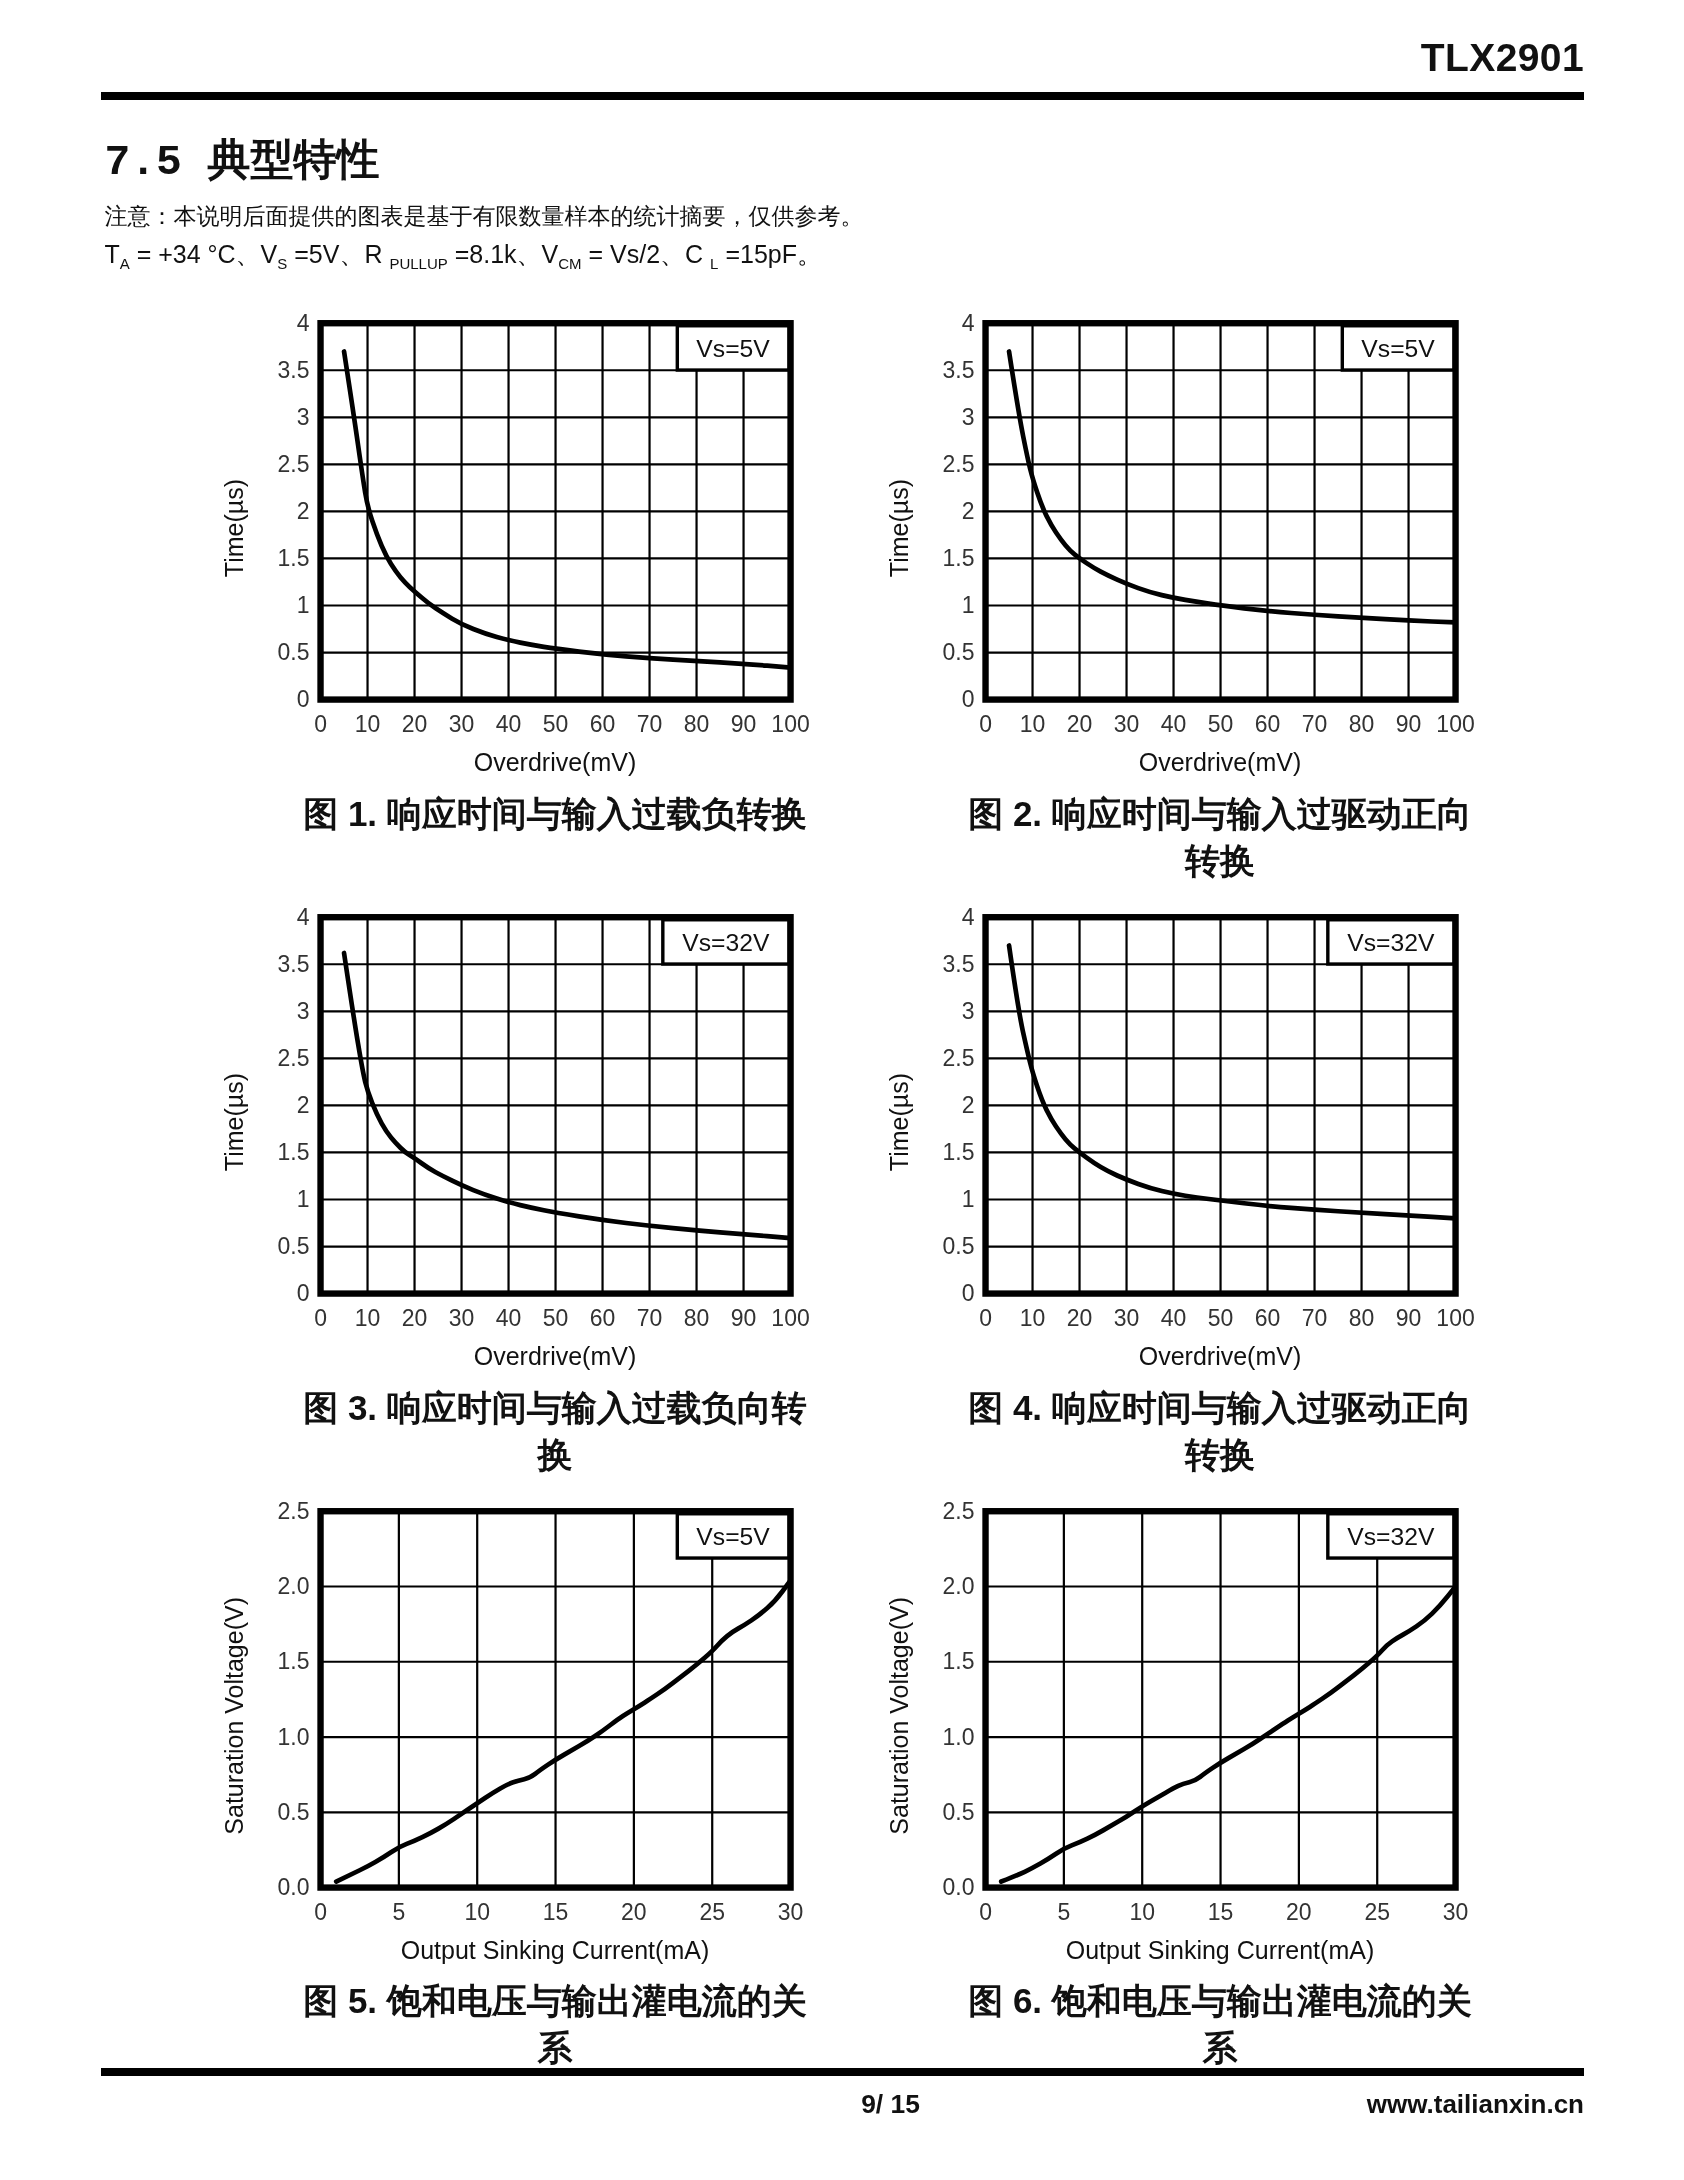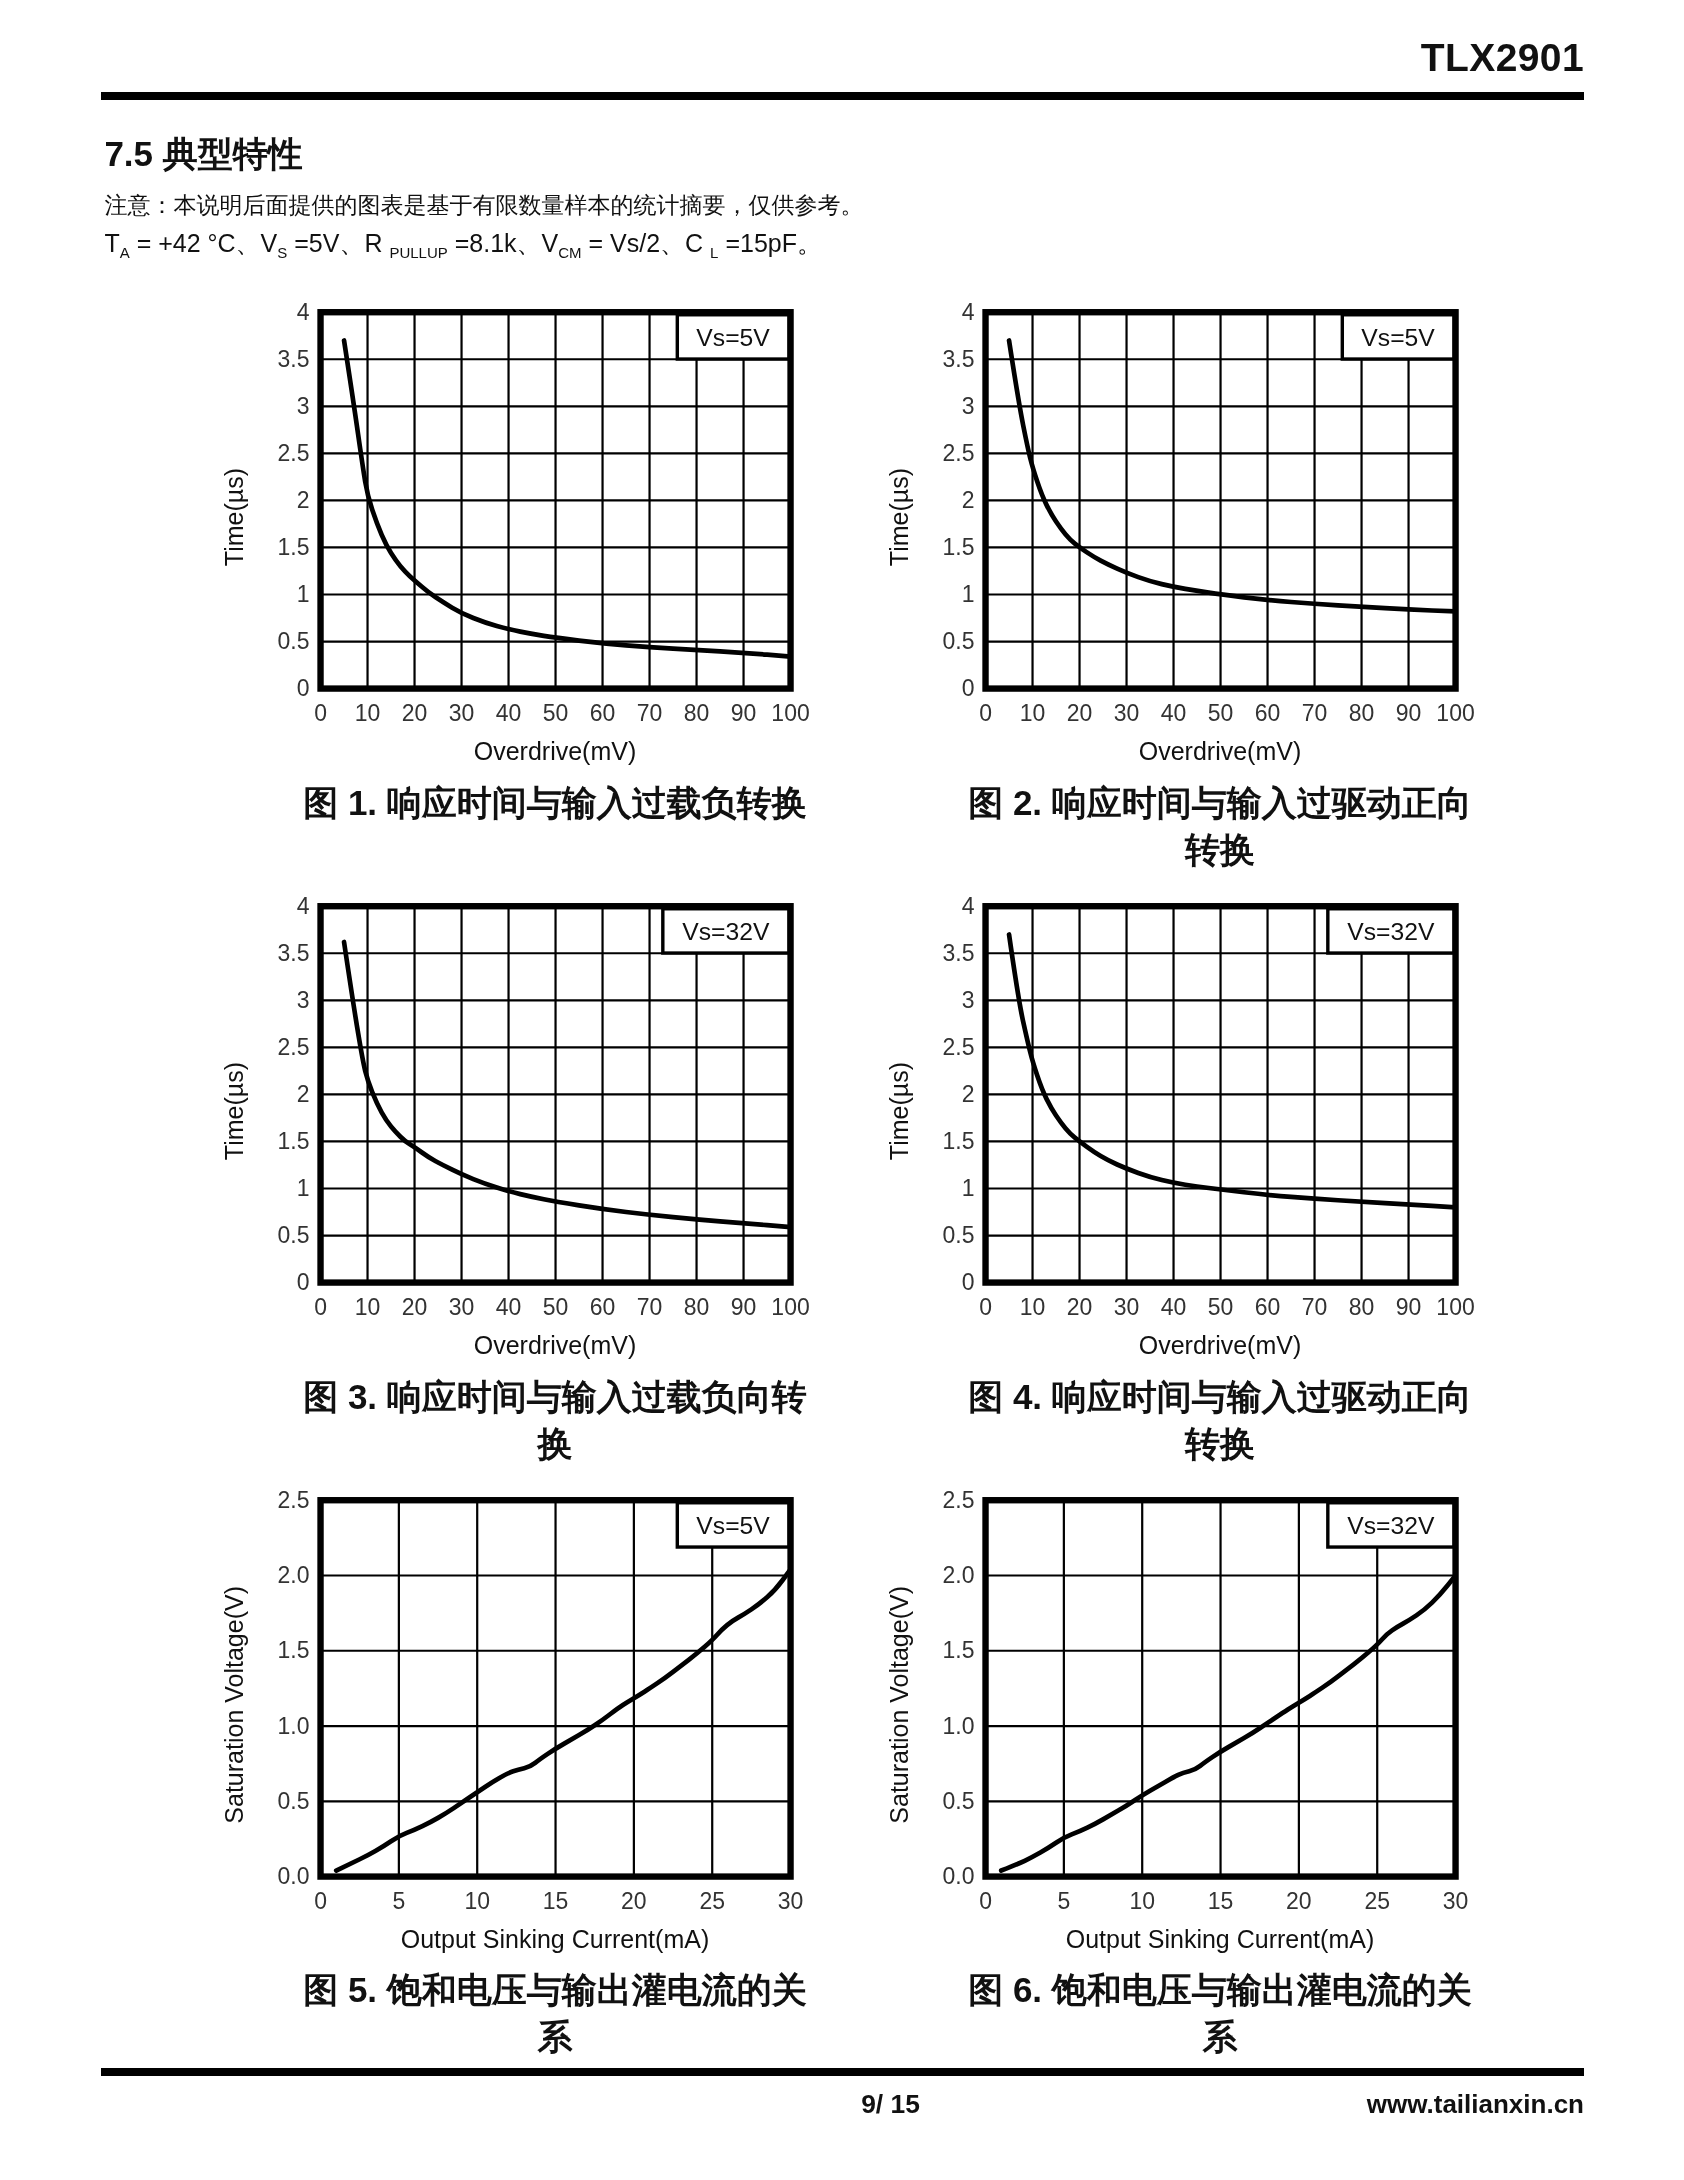--- a/index.html
+++ b/index.html
@@ -7,21 +7,21 @@
   body {
     width: 1685px; height: 2181px;
     position: relative; overflow: hidden;
     font-family: "Liberation Sans", sans-serif;
     color: #111;
   }
   .content { padding: 19px 101px 0 101px; }
   .hdr-row { display: flex; justify-content: flex-end; align-items: flex-end; height: 61px; }
   .hdr-title { font-size: 39px; font-weight: bold; letter-spacing: 0.4px; }
   .rule { height: 7.7px; background: #000; margin-top: 12px; }
-  h1.section { font-size: 35px; font-weight: bold; margin: 31px 0 12px 3.4px; }
+  h1.section { font-size: 43px; font-weight: bold; margin: 31px 0 12px 3.4px; font-family: Liberation Mono, monospace; }
   .note { font-size: 23px; margin: 5.1px 0 3.4px 3.4px; }
   .cond { font-size: 25px; margin: 6.8px 0 0 3.4px; }
   .cond sub { font-size: 0.6em; }
   .charts {
     margin-top: 41px;
     display: grid;
     grid-template-columns: 605px 605px;
     column-gap: 60px; row-gap: 22px;
     justify-content: center;
   }
@@ -49,21 +49,21 @@
 
   <div class="hdr-row">
     <span class="hdr-title">TLX2901</span>
   </div>
   <div class="rule"></div>
 
   <h1 class="section">7.5 典型特性</h1>
 
   <p class="note">注意：本说明后面提供的图表是基于有限数量样本的统计摘要，仅供参考。</p>
 
-  <p class="cond"><span><span>T</span><sub>A</sub></span><span><span> = +42 °C、V</span><sub>S</sub></span><span><span> =5V、R </span><sub>PULLUP</sub></span><span><span> =8.1k、V</span><sub>CM</sub></span><span><span> = Vs/2、C </span><sub>L</sub></span><span><span> =15pF。</span><sub></sub></span></p>
+  <p class="cond"><span><span>T</span><sub>A</sub></span><span><span> = +34 °C、V</span><sub>S</sub></span><span><span> =5V、R </span><sub>PULLUP</sub></span><span><span> =8.1k、V</span><sub>CM</sub></span><span><span> = Vs/2、C </span><sub>L</sub></span><span><span> =15pF。</span><sub></sub></span></p>
 
   <div class="charts">
 
     <figure class="chart">
       <div class="plotrow">
         <span class="ytitle">Time(µs)</span>
         <svg class="plot" width="562" height="430" viewBox="0 0 660 505">
             <rect x="0" y="0" width="660" height="505" fill="#ffffff"></rect>
             <g stroke="#000000" stroke-width="2.6">
               <line x1="84" y1="12" x2="84" y2="454"></line>

